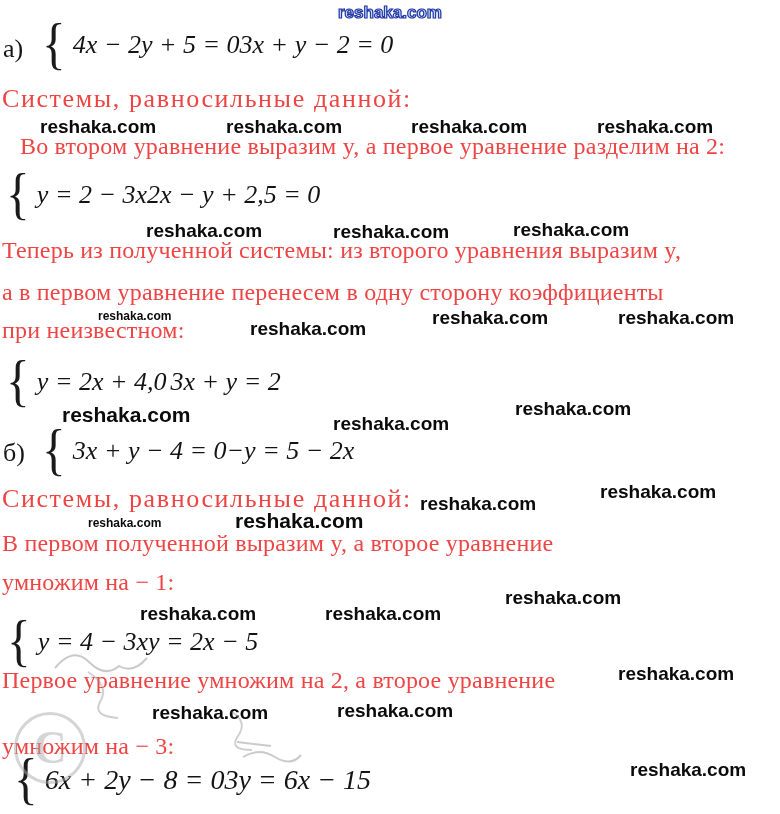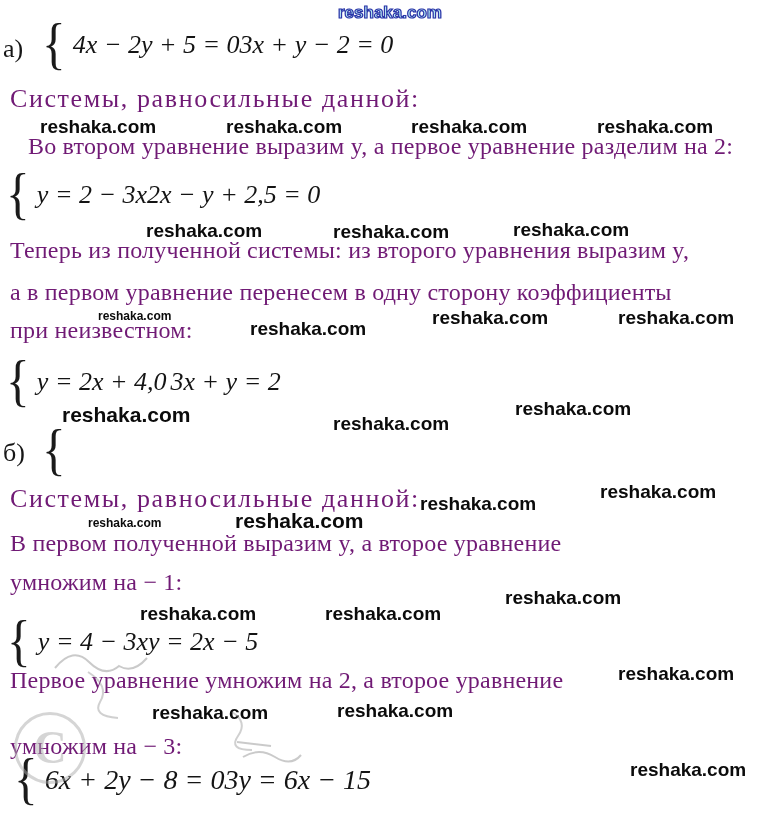--- a/index.html
+++ b/index.html
@@ -2,21 +2,21 @@
 <html><head>
 <meta charset="utf-8">
 <style>
   html,body{margin:0;padding:0;background:#ffffff;}
   .page{
     position:relative;width:780px;height:814px;background:#fff;overflow:hidden;
     font-family:"Liberation Serif",serif;color:#131313;
   }
   .par{
     position:absolute;font-size:24px;line-height:25px;white-space:nowrap;
-    color:#701a75;letter-spacing:0.2px;margin-left:8px;
+    color:#ef4444;letter-spacing:0.2px;
   }
   .par-wide{font-size:26px;letter-spacing:1.6px;}
   .wm{
     position:absolute;font-family:Liberation Sans, sans-serif;font-weight:700;
     font-size:19px;color:#0b0b0b;white-space:nowrap;
   }
   .wm-sm{font-size:12px;font-weight:600;}
   .wm-lg{font-size:21px;}
   .wm-cyan{
     font-size:17px;font-weight:700;color:#b9edf2;
@@ -98,20 +98,24 @@
     </div>
   </div>
 
   <div class="wm wm-lg" style="left:62px;top:403px">reshaka.com</div>
   <div class="wm" style="left:333px;top:413px">reshaka.com</div>
   <div class="wm" style="left:515px;top:398px">reshaka.com</div>
 
   <span class="sys-label" style="left:3px;top:438px">б)</span>
   <div class="system" style="left:40px;top:423px">
     <span class="brace">{</span>
+    <div class="eqs">
+      <div class="eq">3x + y − 4 = 0</div>
+      <div class="eq">−y = 5 − 2x</div>
+    </div>
   </div>
 
   <div class="par par-wide" style="left:2px;top:486px">Системы, равносильные данной:</div>
   <div class="wm" style="left:420px;top:493px">reshaka.com</div>
   <div class="wm" style="left:600px;top:481px">reshaka.com</div>
 
   <div class="wm wm-sm" style="left:88px;top:516px">reshaka.com</div>
   <div class="wm wm-lg" style="left:235px;top:509px">reshaka.com</div>
 
   <div class="par" style="left:2px;top:531px">В первом полученной выразим y, а второе уравнение</div>

